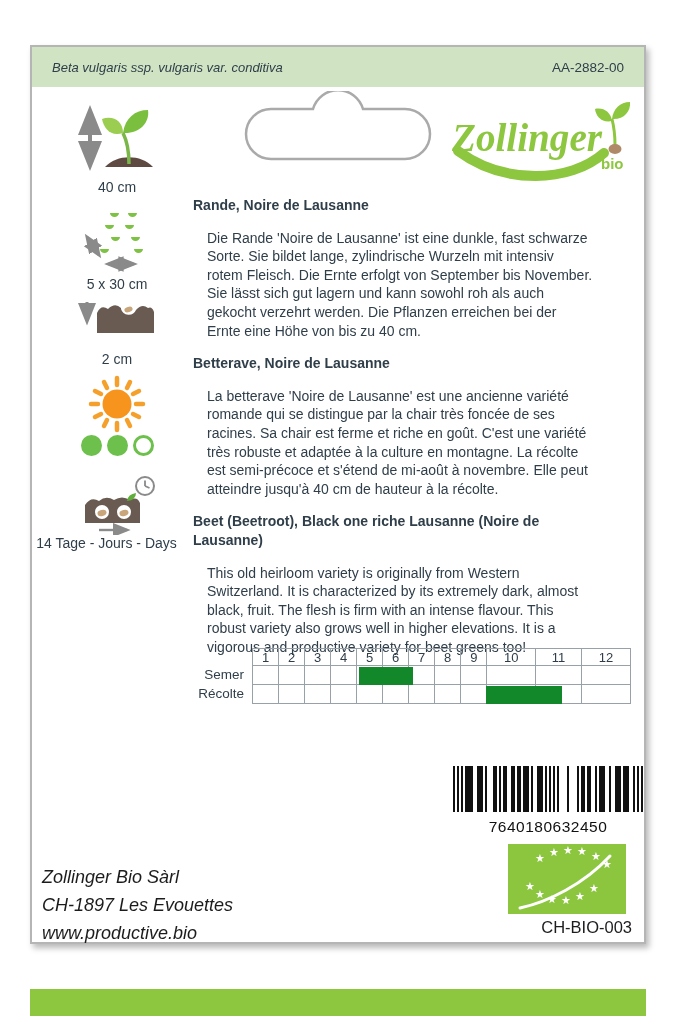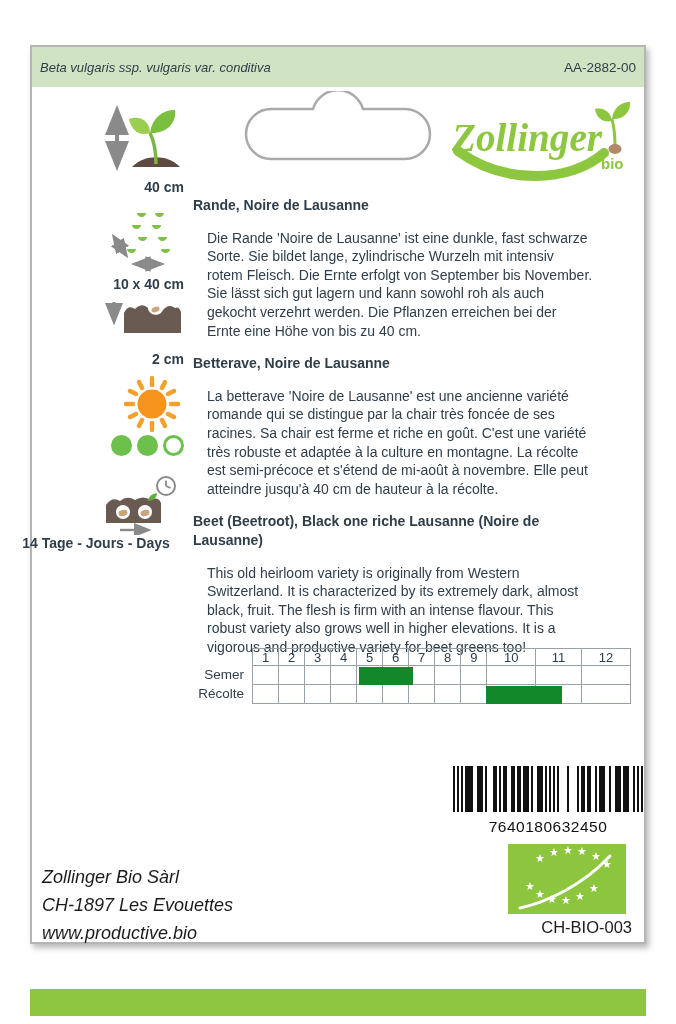--- a/index.html
+++ b/index.html
@@ -2,30 +2,30 @@
 <html><head>
 <meta charset="utf-8">
 <style>
   html,body{margin:0;padding:0;background:#fff;}
   .page{position:relative;width:676px;height:1024px;background:#fff;overflow:hidden;
         font-family:"Liberation Sans","DejaVu Sans",sans-serif;color:#2f3e49;}
   .card{position:absolute;left:30px;top:45px;width:612px;height:895px;background:#fff;
         border:2px solid #b5b5b5;box-shadow:3px 4px 6px rgba(0,0,0,.28);}
   
   .topbar{position:absolute;left:0;top:0;right:0;height:40px;background:#d0e4c4;
-          display:flex;align-items:center;justify-content:space-between;padding:0 8px;box-sizing:border-box;}
+          display:flex;align-items:center;justify-content:space-between;padding:0 20px;box-sizing:border-box;}
   .botanical{font-style:italic;font-size:13px;}
   .artno{font-size:13.5px;}
   
   .hang-hole{position:absolute;left:210px;top:44px;}
   
   .logo{position:absolute;left:420px;top:52px;width:200px;height:95px;}
   
   .icons{position:absolute;left:18px;top:0;width:134px;height:560px;}
-  .spec{position:absolute;left:0;width:134px;display:flex;flex-direction:column;align-items:flex-end;font-weight:bold;}
+  .spec{position:absolute;left:0;width:134px;display:flex;flex-direction:column;align-items:center;}
   .spec-label{font-size:14px;color:#2f3e49;margin-top:4px;white-space:nowrap;}
   .spec-germ-label{width:176px;margin-left:-21px;text-align:center;font-size:14px;}
   .dots{display:flex;gap:5px;}
   .dot{width:21px;height:21px;border-radius:50%;background:#6cc04b;box-sizing:border-box;}
   .dot.empty{background:#fff;border:3.5px solid #6cc04b;}
   
   .desc{position:absolute;left:161px;top:149px;width:414px;font-size:14px;line-height:18.6px;}
   .desc h3{margin:0;font-size:14px;line-height:18.6px;font-weight:bold;}
   .desc p{margin:14px;}
   
@@ -100,21 +100,21 @@
             <path transform="translate(28,15)" d="M0,0 a4.5,4 0 0 0 9,0 z"></path>
             <path transform="translate(48,15)" d="M0,0 a4.5,4 0 0 0 9,0 z"></path>
             <path transform="translate(34,27)" d="M0,0 a4.5,4 0 0 0 9,0 z"></path>
             <path transform="translate(54,27)" d="M0,0 a4.5,4 0 0 0 9,0 z"></path>
             <path transform="translate(23,39)" d="M0,0 a4.5,4 0 0 0 9,0 z"></path>
             <path transform="translate(57,39)" d="M0,0 a4.5,4 0 0 0 9,0 z"></path>
           </g>
           <line x1="10" y1="27" x2="22" y2="45" stroke="#8a8a8a" stroke-width="2.6" marker-start="url(#ah)" marker-end="url(#ah)"></line>
           <line x1="31" y1="54" x2="57" y2="54" stroke="#8a8a8a" stroke-width="2.6" marker-start="url(#ah)" marker-end="url(#ah)"></line>
         </svg>
-        <div class="spec-label">10 x 40 cm</div>
+        <div class="spec-label">5 x 30 cm</div>
       </div>
 
       <div class="spec" style="top:250px">
         <svg width="80" height="40" viewBox="0 0 80 40">
           <line x1="10" y1="5" x2="10" y2="24" stroke="#8a8a8a" stroke-width="3" marker-end="url(#ah)"></line>
           <path d="M20,36 V16 Q24,7 31,12 Q38,5 44,11 L44,12 A8,8 0 0 0 59,13 Q65,6 71,11 Q75,9 77,15 V36 Z" fill="#6a5b52"></path>
           <ellipse cx="51.5" cy="12.5" rx="4.2" ry="2.6" fill="#c8a57b" transform="rotate(-18 51.5 12.5)"></ellipse>
         </svg>
         <div class="spec-label" style="margin-top:14px">2 cm</div>
       </div>

